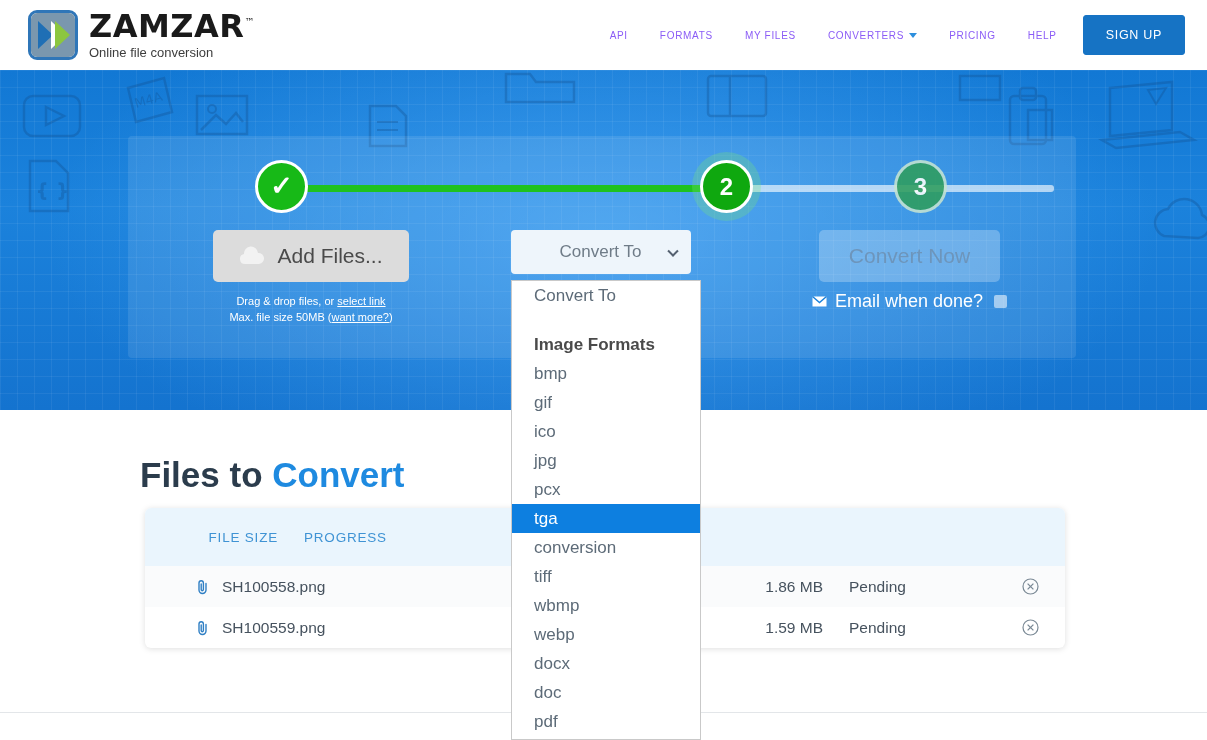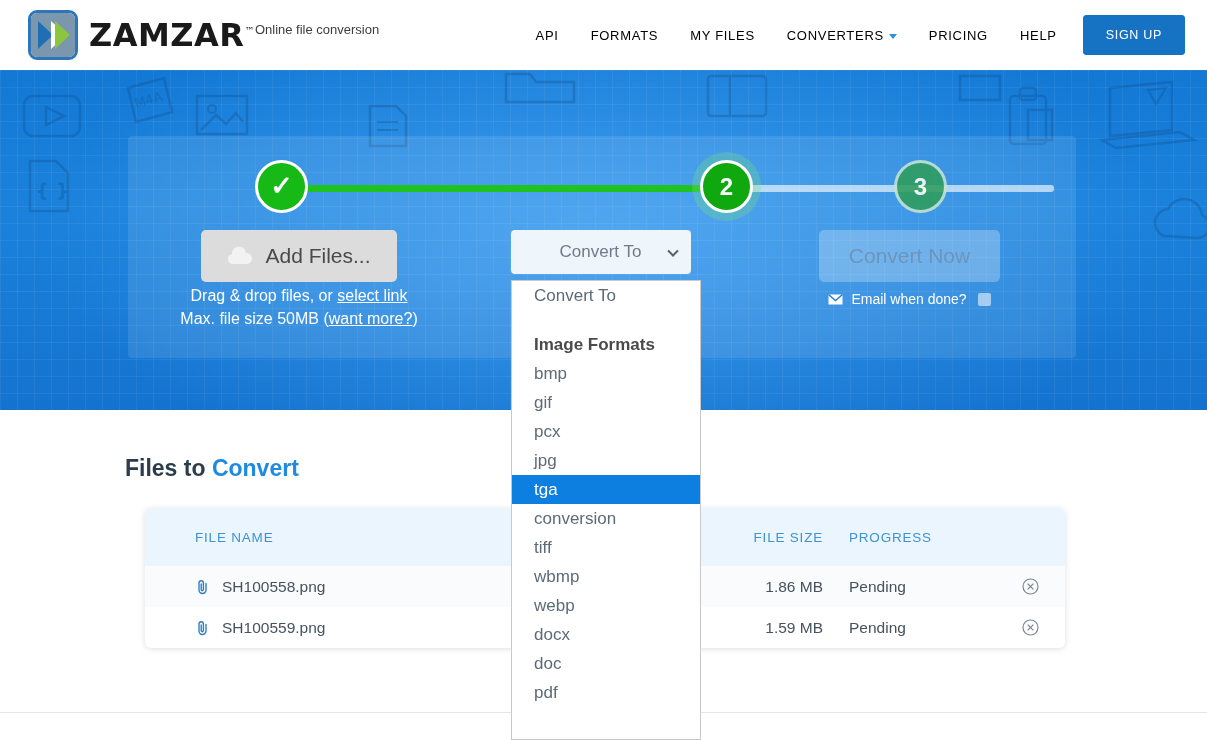--- a/index.html
+++ b/index.html
@@ -28,40 +28,40 @@
     background: #ffffff;
     border: 3px solid #2f76b8;
     display: flex; align-items: center; justify-content: center;
     position: relative; overflow: hidden;
   }
   .logo-inner {
     width: 100%; height: 100%;
     background: #7a97ae;
     display: flex; align-items: center; justify-content: center;
   }
-  .logo-text { display: flex; flex-direction: row; }
+  .logo-text { display: flex; flex-direction: column; }
   .logo-title {
     font-size: 32px; font-weight: bold; color: #1a1a1a;
     letter-spacing: 0.5px; line-height: 1; position: relative;
     font-family: "DejaVu Sans", sans-serif;
   }
   .logo-tm {
     font-size: 10px; vertical-align: super; font-weight: normal;
   }
   .logo-sub {
     font-size: 13px; color: #3d3d3d; margin-top: 3px;
     font-family: "Liberation Sans", sans-serif;
   }
 
   .nav {
     margin-left: auto; margin-right: 22px;
     display: flex; align-items: center; gap: 0;
   }
   .nav-item {
-    font-size: 13px; color: #000000; letter-spacing: 0.7px;
+    font-size: 10px; color: #8b5cf6; letter-spacing: 0.7px;
     padding: 0 16px; cursor: pointer; white-space: nowrap;
   }
   .nav-item .caret {
     display: inline-block; margin-left: 5px;
     border-left: 4px solid transparent;
     border-right: 4px solid transparent;
     border-top: 5px solid #2d8fdd;
     vertical-align: middle;
   }
   .btn-login {
@@ -125,34 +125,34 @@
     box-shadow: 0 0 0 8px rgba(120,230,120,0.28);
   }
   .step-circle.c3 {
     left: 766px; background: #2f9d5e;
     border-color: rgba(255,255,255,0.72); opacity: 0.88;
   }
   .check-glyph { font-size: 27px; line-height: 1; }
 
   
   .step-col { position: absolute; text-align: center; }
-  .col1 { left: 116px; top: 160px; width: 330px; padding-left: 36px; }
+  .col1 { left: 128px; top: 160px; width: 330px; padding-left: 36px; }
   .col2 { left: 458px; top: 160px; width: 285px; }
   .col3 { left: 743px; top: 160px; width: 333px; }
 
   .add-files-btn {
     display: inline-flex; align-items: center; gap: 12px;
     background: #dcdcdc; color: #4a4a4a;
     border: none; border-radius: 5px;
     padding: 14px 26px; font-size: 21px; cursor: pointer;
     font-family: "Liberation Sans", sans-serif;
   }
   .cloud-icon { width: 26px; height: 20px; flex-shrink: 0; }
   .hero-note {
-    color: #ffffff; font-size: 16px; margin-top: 2px; line-height: 1.45;
+    color: #ffffff; font-size: 11px; margin-top: 12px; line-height: 1.45;
   }
   .hero-note a { color: #ffffff; text-decoration: underline; }
 
   .select-box {
     width: 180px; height: 44px;
     background: #eef5fb; color: #6f7c88;
     border: none; border-radius: 4px;
     font-size: 17px; text-align: center;
     display: flex; align-items: center; justify-content: center;
     position: relative; margin: 0 auto; cursor: pointer;
@@ -168,21 +168,21 @@
   .convert-now-btn {
     background: rgba(255,255,255,0.26); color: #6d95bb;
     border: none; border-radius: 5px;
     padding: 14px 30px; font-size: 21px; cursor: pointer;
     font-family: "Liberation Sans", sans-serif;
   }
   .terms-note { color: #ffffff; font-size: 13.5px; margin-top: 13px; }
   .terms-note a { color: #ffffff; text-decoration: underline; }
   .email-row {
     display: flex; align-items: center; justify-content: center;
-    gap: 8px; margin-top: 9px; color: #ffffff; font-size: 14px;
+    gap: 8px; margin-top: 9px; color: #ffffff; font-size: 18px;
   }
   .mail-icon { width: 15px; height: 11px; }
   .email-chk {
     width: 13px; height: 13px;
     background: rgba(255,255,255,0.55); border-radius: 2px;
     margin-left: 3px; cursor: pointer;
   }
 
   
   .dropdown {
@@ -205,22 +205,22 @@
   }
   .dd-item.sel { background: #0d7fe0; color: #ffffff; }
   .dd-spacer { height: 20px; }
 
   
   .files-section {
     position: absolute; top: 410px; left: 0;
     width: 1207px; height: 330px; background: #ffffff;
   }
   .files-title {
-    position: absolute; left: 125px; top: 45px;
-    font-size: 23px; color: #2b3c4c; font-weight: bold;
+    position: absolute; left: 140px; top: 45px;
+    font-size: 35px; color: #2b3c4c; font-weight: bold;
   }
   .files-title .accent { color: #1e8ae0; }
 
   .files-table {
     position: absolute; left: 145px; top: 98px;
     width: 920px;
     background: #ffffff;
     border-radius: 6px;
     box-shadow: 0 1px 6px rgba(0,0,0,0.13);
     overflow: hidden;
@@ -395,42 +395,42 @@
   </div>
 </div>
 
 <div class="dropdown">
   <div class="dd-item placeholder">Convert To</div>
   <div class="dd-spacer"></div>
 
   <div class="dd-group">Image Formats</div>
   <div class="dd-item">bmp</div>
   <div class="dd-item">gif</div>
+  <div class="dd-item">ico</div>
+  <div class="dd-item">jpg</div>
   <div class="dd-item">pcx</div>
-  <div class="dd-item">jpg</div>
   <div class="dd-item sel">tga</div>
   <div class="dd-item">conversion</div>
   <div class="dd-item">tiff</div>
   <div class="dd-item">wbmp</div>
   <div class="dd-item">webp</div>
 
   <div class="dd-item">docx</div>
   <div class="dd-item">doc</div>
   <div class="dd-item">pdf</div>
 
 </div>
 
 <div class="files-section">
   <div class="files-title">
     <span>Files to </span><span class="accent">Convert</span>
   </div>
 
   <div class="files-table">
     <div class="tbl-head">
-      <div class="c-head-name">FILE NAME</div>
       <div class="c-size">FILE SIZE</div>
       <div class="c-prog">PROGRESS</div>
       <div class="c-act"></div>
     </div>
 
     <div class="tbl-row alt">
       <div class="c-name">
         <svg class="clip-icon" viewBox="0 0 15 16">
           <path d="M11 4.5 v6.5 a3.5 3.5 0 0 1 -7 0 V4 a2.2 2.2 0 0 1 4.4 0 v6.6 a1.1 1.1 0 0 1 -2.2 0 V5" fill="none" stroke="#2f7fc4" stroke-width="1.4" stroke-linecap="round"></path>
         </svg>

